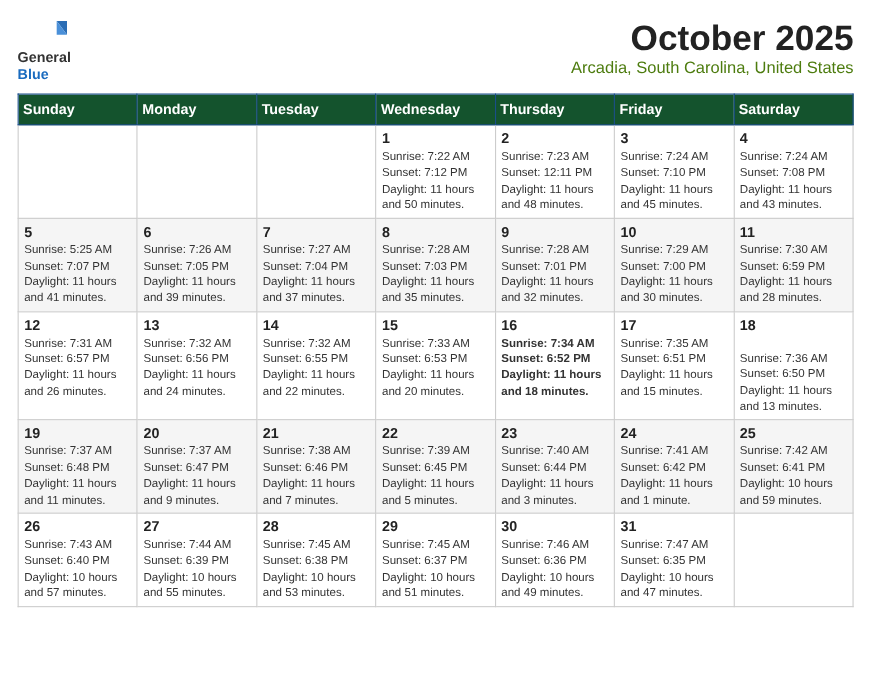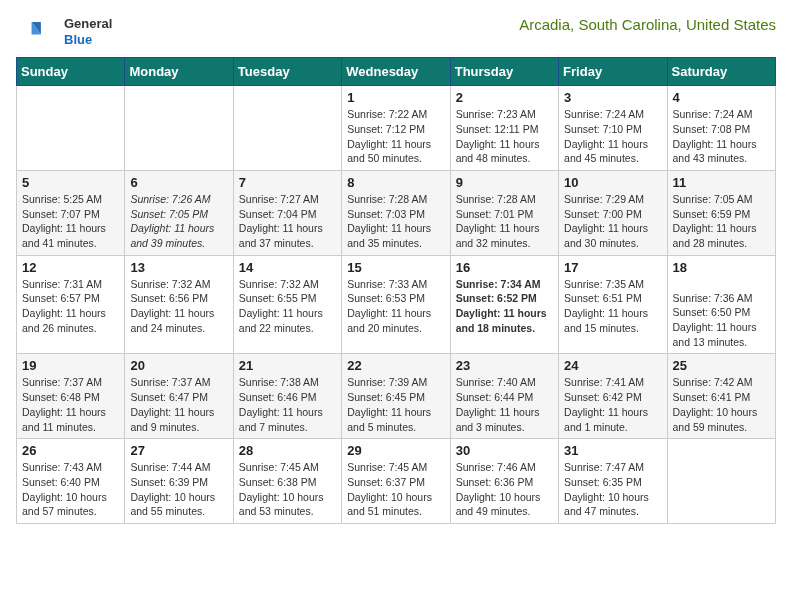--- a/index.html
+++ b/index.html
@@ -12,21 +12,22 @@
     }
     .header {
       display: flex;
       justify-content: space-between;
       align-items: flex-start;
       margin-bottom: 10px;
     }
     .logo {
       display: flex;
       align-items: flex-end;
-      gap: 20px;
+      gap: 0;
+      flex-direction: column;
     }
     .logo-text {
       display: flex;
       flex-direction: column;
       font-size: 13px;
       font-weight: bold;
       line-height: 1.2;
     }
     .logo-general { color: #333; }
     .logo-blue { color: #1a6bbf; }
@@ -45,21 +46,21 @@
     .location {
       font-size: 15px;
       color: #4d7c0f;
     }
     .calendar {
       width: 100%;
       border-collapse: collapse;
       border: 1px solid #ccc;
     }
     .calendar th {
-      background: #0f766e;
+      background: #14532d;
       color: #fff;
       font-size: 13px;
       font-weight: bold;
       padding: 6px 4px;
       text-align: left;
       border: 1px solid #1a4e8a;
     }
     .calendar td {
       vertical-align: top;
       border: 1px solid #ccc;
@@ -95,20 +96,21 @@
     <svg class="logo-icon" viewBox="0 0 36 36">
       <polygon points="20,4 32,4 32,20" fill="#2a6db5"></polygon>
       <polygon points="20,4 32,20 20,20" fill="#4a90d9"></polygon>
     </svg>
     <div class="logo-text">
       <span class="logo-general">General</span>
       <span class="logo-blue">Blue</span>
     </div>
   </div>
   <div class="title-block">
+    <div class="month-title">October 2025</div>
     <div class="location">Arcadia, South Carolina, United States</div>
   </div>
 </div>
 
 <table class="calendar">
   <thead>
     <tr>
     <th>Sunday</th>
         <th>Monday</th>
         <th>Tuesday</th>
@@ -150,21 +152,21 @@
       </tr>
       <tr>
         <td>
           <div class="day-number">5</div>
           <div class="day-info" style="white-space: pre-line;">Sunrise: 5:25 AM
 Sunset: 7:07 PM
 Daylight: 11 hours and 41 minutes.</div>
         </td>
         <td>
           <div class="day-number">6</div>
-          <div class="day-info" style="white-space: pre-line; font-style: italic;">Sunrise: 7:26 AM
+          <div class="day-info" style="white-space: pre-line;">Sunrise: 7:26 AM
 Sunset: 7:05 PM
 Daylight: 11 hours and 39 minutes.</div>
         </td>
         <td>
           <div class="day-number">7</div>
           <div class="day-info" style="white-space: pre-line;">Sunrise: 7:27 AM
 Sunset: 7:04 PM
 Daylight: 11 hours and 37 minutes.</div>
         </td>
         <td>
@@ -180,21 +182,21 @@
 Daylight: 11 hours and 32 minutes.</div>
         </td>
         <td>
           <div class="day-number">10</div>
           <div class="day-info" style="white-space: pre-line;">Sunrise: 7:29 AM
 Sunset: 7:00 PM
 Daylight: 11 hours and 30 minutes.</div>
         </td>
         <td>
           <div class="day-number">11</div>
-          <div class="day-info" style="white-space: pre-line;">Sunrise: 7:05 AM
+          <div class="day-info" style="white-space: pre-line;">Sunrise: 7:30 AM
 Sunset: 6:59 PM
 Daylight: 11 hours and 28 minutes.</div>
         </td>
       </tr>
       <tr>
         <td>
           <div class="day-number">12</div>
           <div class="day-info" style="white-space: pre-line;">Sunrise: 7:31 AM
 Sunset: 6:57 PM
 Daylight: 11 hours and 26 minutes.</div>

